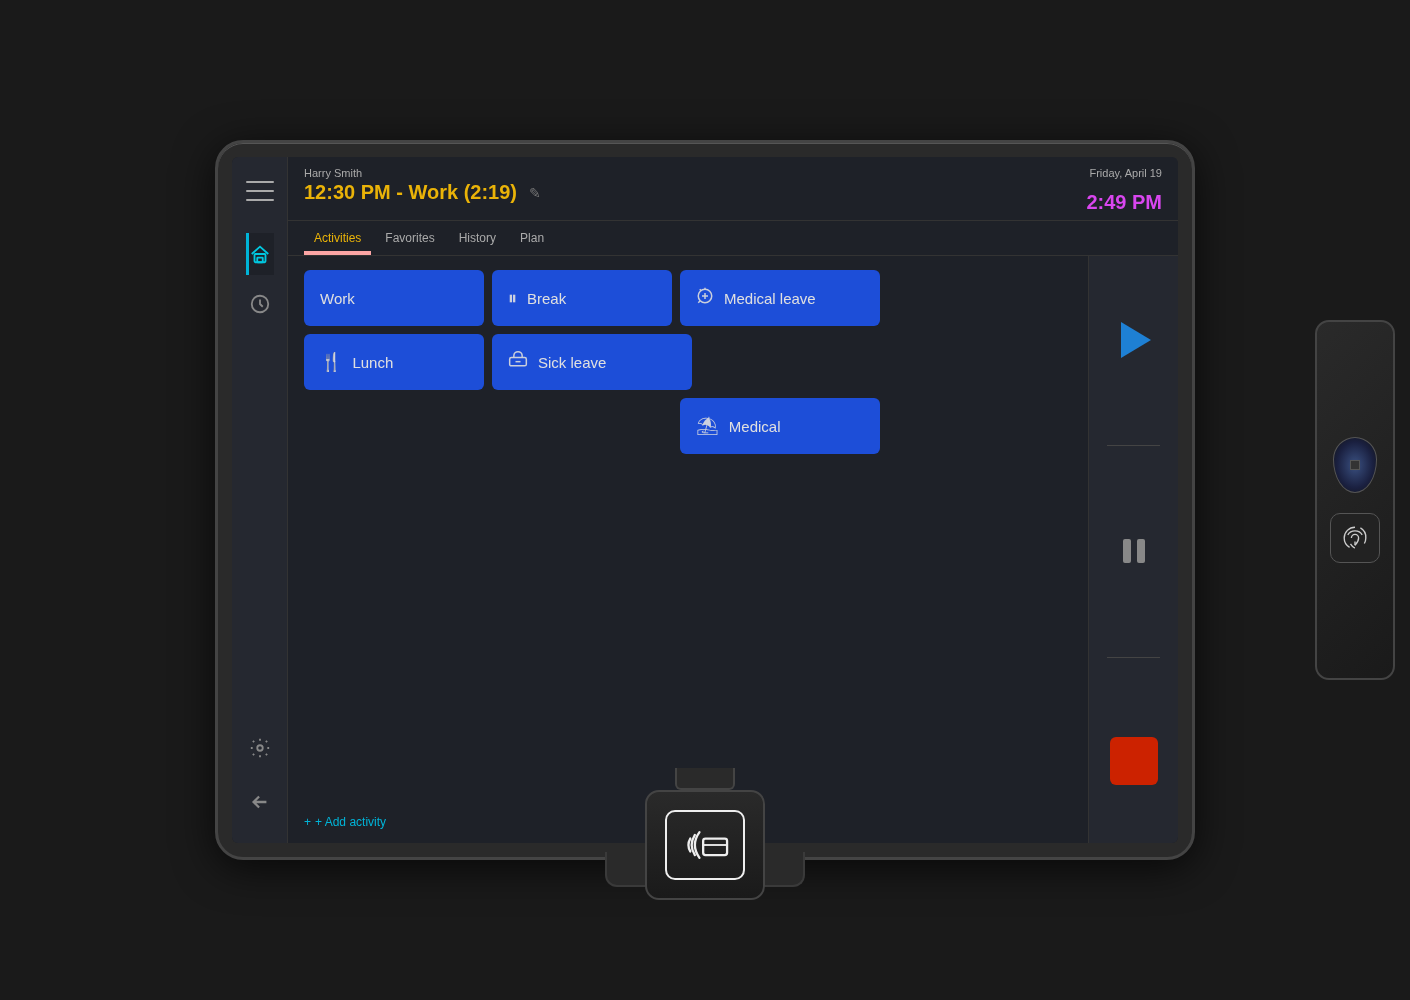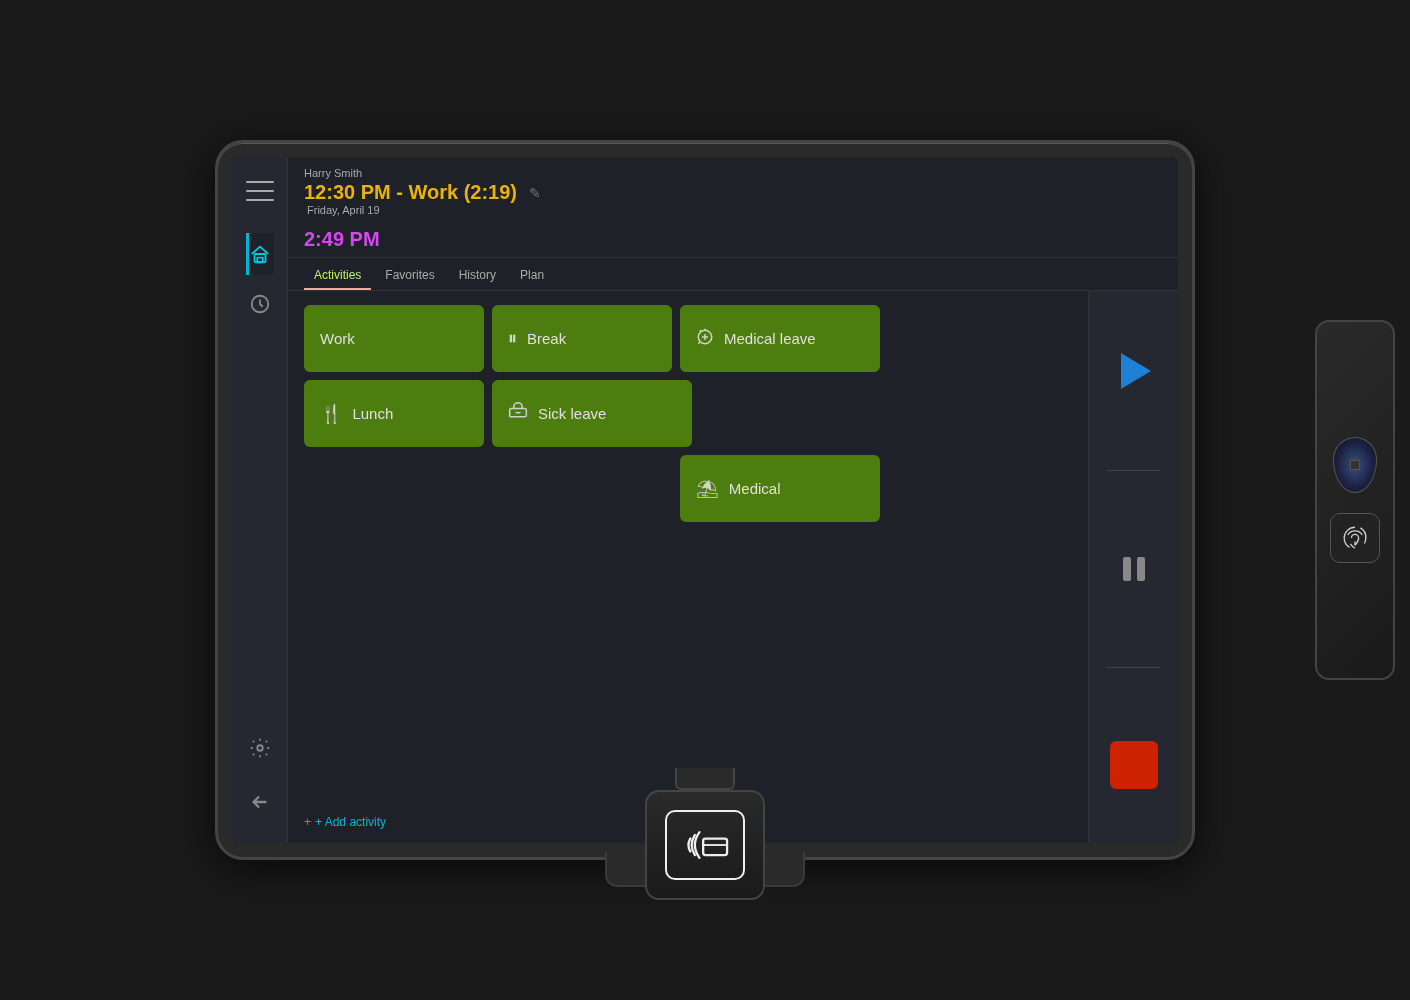--- a/index.html
+++ b/index.html
@@ -131,21 +131,20 @@
       overflow: hidden;
     }
 
     
     .header {
       display: flex;
       justify-content: space-between;
       align-items: flex-start;
       padding: 10px 16px 6px;
       border-bottom: 1px solid #333;
-      flex-direction: column;
     }
 
     .header-left {}
 
     .user-name {
       font-size: 11px;
       color: #aaa;
       margin-bottom: 2px;
     }
 
@@ -189,22 +188,22 @@
     .tab {
       font-size: 12px;
       padding: 4px 10px 6px;
       color: #aaa;
       cursor: pointer;
       border-bottom: 2px solid transparent;
       margin-right: 4px;
     }
 
     .tab.active {
-      color: #bef264;
-      border-bottom: 2px solid #fca5a5;
+      color: #eab308;
+      border-bottom: 4px solid #fca5a5;
     }
 
     
     .activity-area {
       flex: 1;
       display: flex;
       overflow: hidden;
     }
 
     .activity-grid-container {
@@ -214,28 +213,28 @@
       flex-direction: column;
       gap: 8px;
     }
 
     .activity-row {
       display: flex;
       gap: 8px;
     }
 
     .activity-btn {
-      background: #4d7c0f;
+      background: #1d4ed8;
       border: none;
       border-radius: 6px;
       color: #e0e0e0;
       font-size: 15px;
       font-weight: 400;
       padding: 0 16px;
-      height: 67px;
+      height: 56px;
       display: flex;
       align-items: center;
       justify-content: flex-start;
       cursor: pointer;
       min-width: 180px;
       gap: 10px;
       transition: background 0.15s;
     }
 
     .activity-btn.wide {

